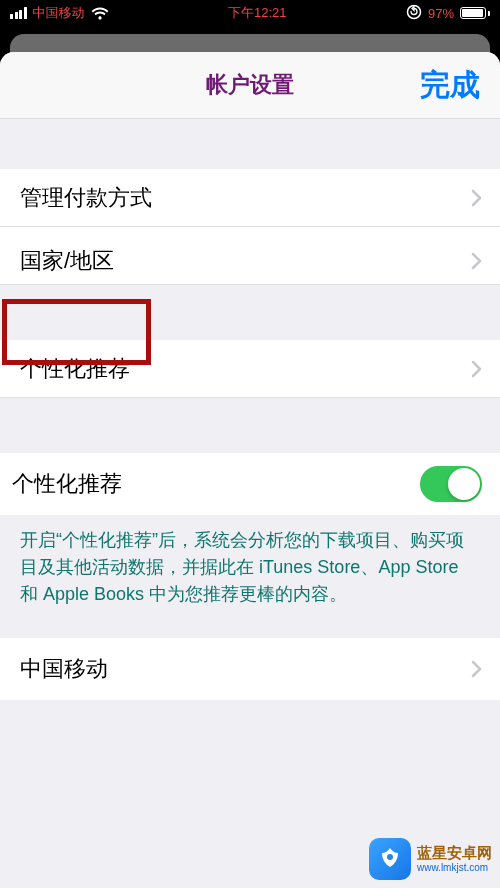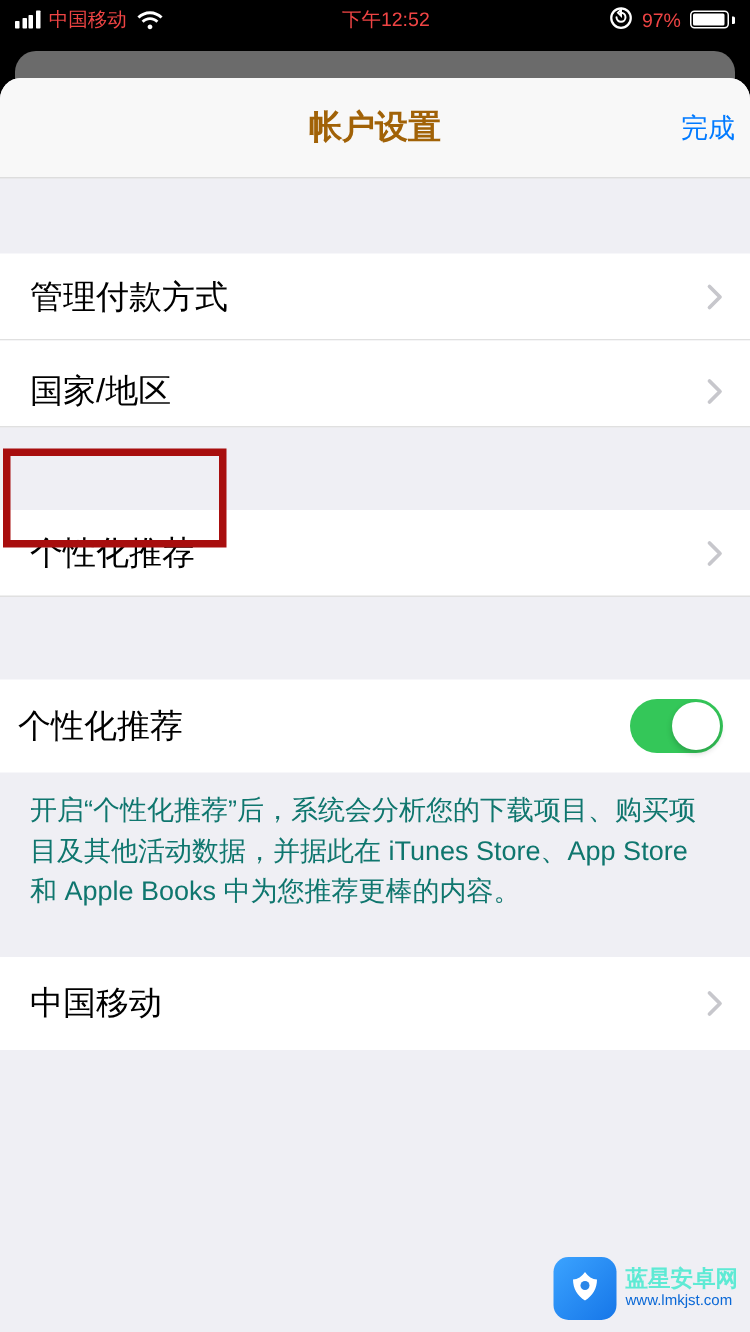--- a/index.html
+++ b/index.html
@@ -103,27 +103,27 @@
       background: #f8f8f8;
       display: flex;
       align-items: center;
       justify-content: center;
       position: relative;
       border-bottom: 1px solid #ddd;
     }
     .nav-title {
       font-size: 22px;
       font-weight: 600;
-      color: #a16207;
+      color: #701a75;
     }
     .nav-done {
       position: absolute;
-      right: 10px;
-      font-size: 18px;
-      font-weight: 400;
+      right: 20px;
+      font-size: 30px;
+      font-weight: 700;
       color: #007aff;
     }
 
     .content {
       background: #efeff4;
     }
     .group-spacer {
       height: 50px;
       background: #efeff4;
     }
@@ -206,21 +206,21 @@
       align-items:center;
       justify-content:center;
     }
     .wm-text {
       display:flex;
       flex-direction: column;
       line-height:1.1;
     }
     .wm-text .t1 {
       font-size: 15px;
-      color: #5eead4;
+      color: #a16207;
       font-weight: 600;
     }
     .wm-text .t2 {
       font-size: 10px;
       color: #0a68d6;
     }
   </style>
 </head>
 <body>
 
@@ -232,21 +232,21 @@
         <span></span>
         <span></span>
     </div>
     <span>中国移动</span>
     <span class="wifi-icon">
       <svg width="18" height="13" viewBox="0 0 18 13">
           <path d="M9 12.5c.9 0 1.6-.7 1.6-1.6S9.9 9.3 9 9.3s-1.6.7-1.6 1.6.7 1.6 1.6 1.6zm-4.2-4.3c1.1-1.1 2.6-1.8 4.2-1.8s3.1.7 4.2 1.8l1.4-1.4C13.1 5.3 11.1 4.5 9 4.5S4.9 5.3 3.4 6.8l1.4 1.4zM.6 4C2.8 1.8 5.8.5 9 .5s6.2 1.3 8.4 3.5L16 5.4C14.2 3.6 11.7 2.5 9 2.5S3.8 3.6 2 5.4L.6 4z" fill="#fff"></path>
         </svg>
     </span>
   </div>
-  <div>下午12:52</div>
+  <div>下午12:21</div>
   <div class="status-right">
     <span>
       <svg width="16" height="16" viewBox="0 0 16 16">
           <circle cx="8" cy="8" r="6.5" stroke="#fff" stroke-width="1.5" fill="none"></circle>
           <path d="M8 4.5v-2l-2 2 2 2v-2c1.7 0 3 1.3 3 3s-1.3 3-3 3-3-1.3-3-3" stroke="#fff" stroke-width="1.3" fill="none" stroke-linecap="round"></path>
         </svg>
     </span>
     <span>97%</span>
     <div class="battery">
       <div class="battery-body">

